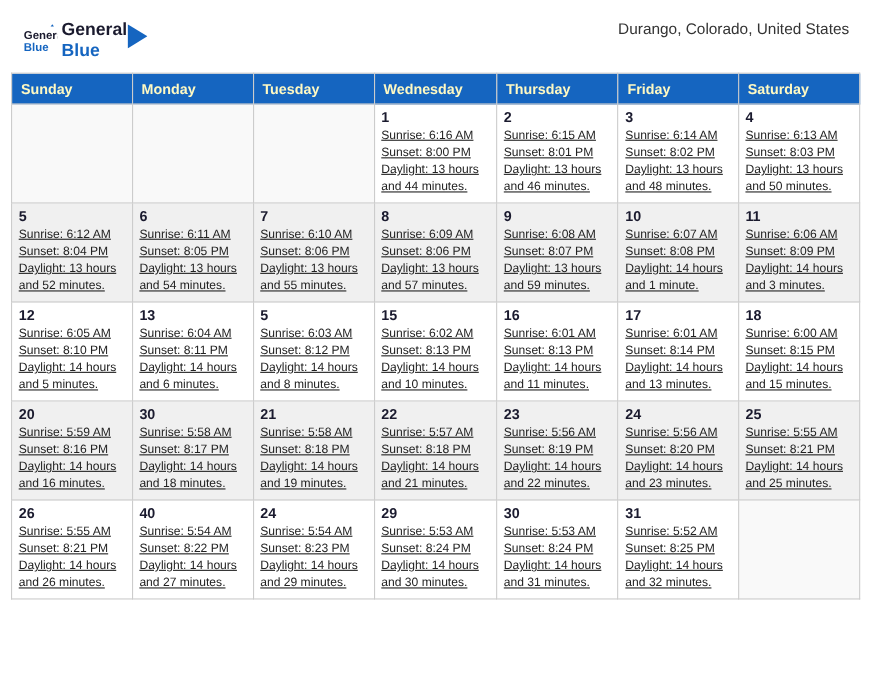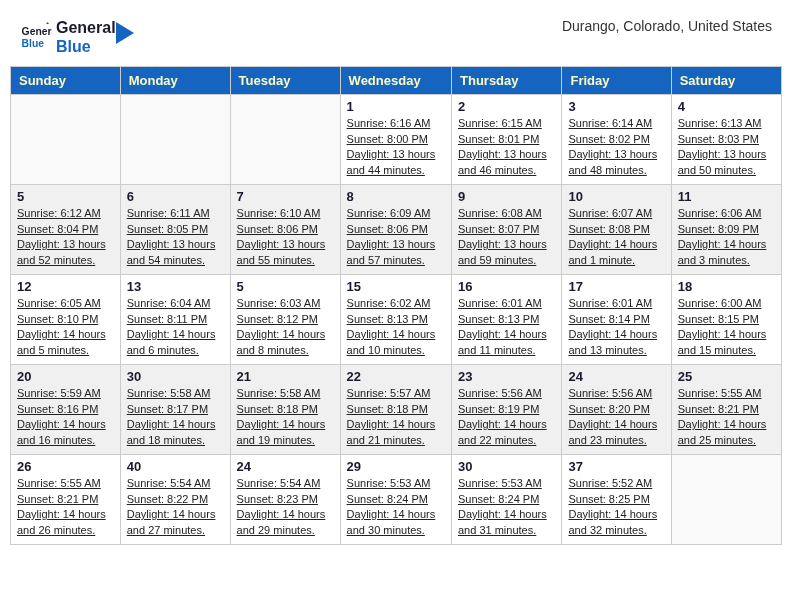--- a/index.html
+++ b/index.html
@@ -240,19 +240,19 @@
         </td>
         <td>
           <div class="day-num">29</div>
           <div class="day-info">Sunrise: 5:53 AM<br>Sunset: 8:24 PM<br>Daylight: 14 hours and 30 minutes.</div>
         </td>
         <td>
           <div class="day-num">30</div>
           <div class="day-info">Sunrise: 5:53 AM<br>Sunset: 8:24 PM<br>Daylight: 14 hours and 31 minutes.</div>
         </td>
         <td>
-          <div class="day-num">37</div>
+          <div class="day-num">31</div>
           <div class="day-info">Sunrise: 5:52 AM<br>Sunset: 8:25 PM<br>Daylight: 14 hours and 32 minutes.</div>
         </td>
         <td class="empty-cell"></td>
       </tr>
     </tbody>
 </table>
 
 </body></html>

